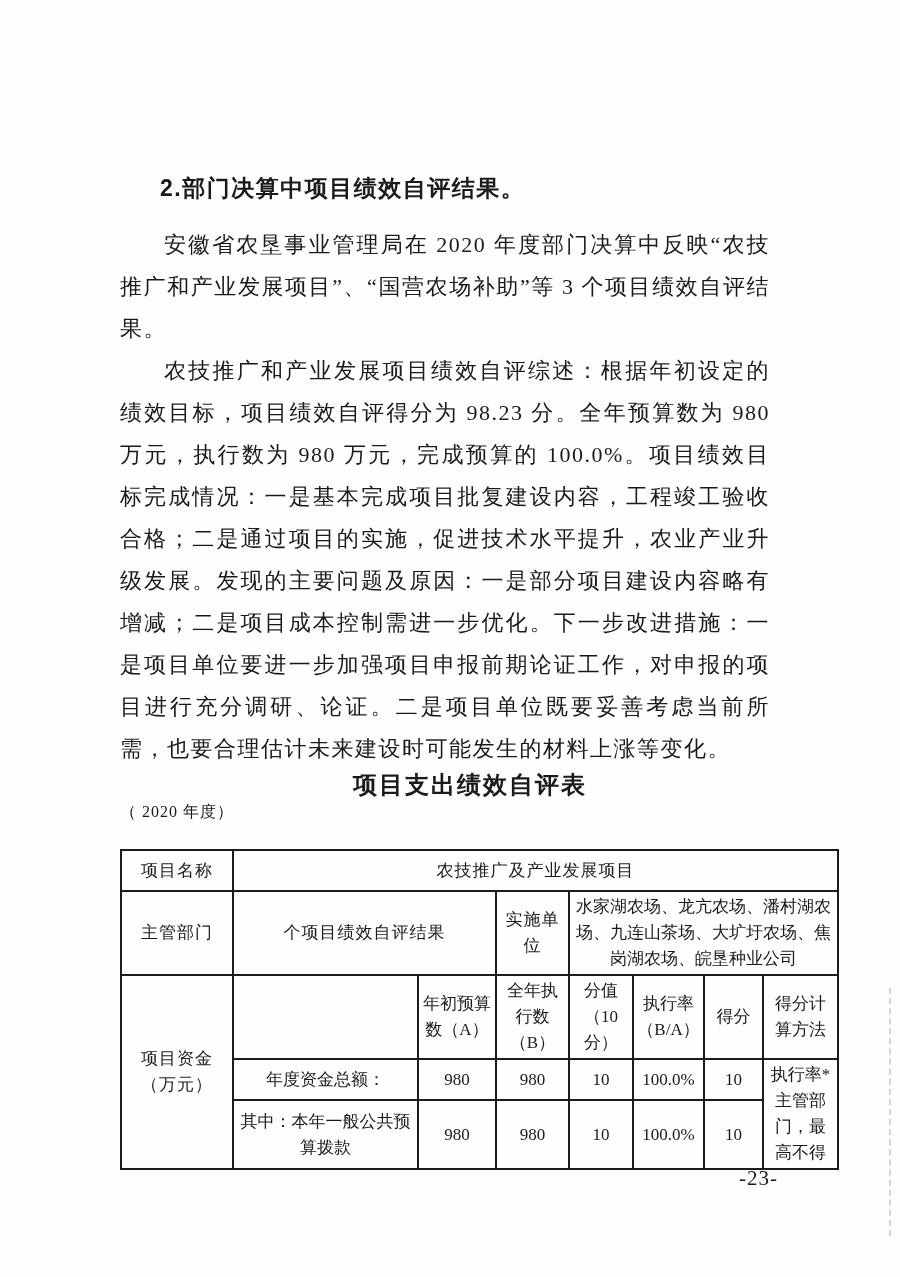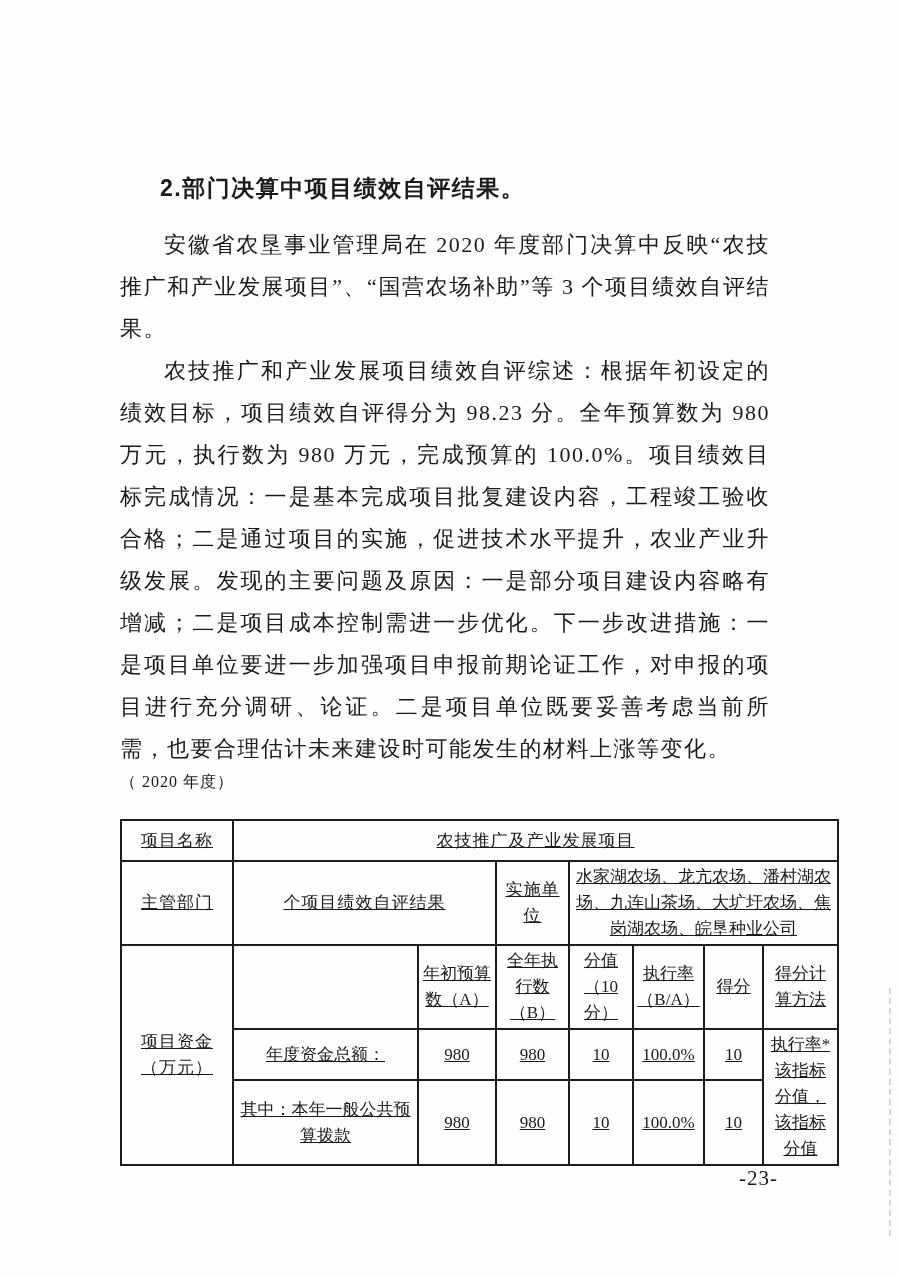--- a/index.html
+++ b/index.html
@@ -54,21 +54,20 @@
     table-layout: fixed;
   }
   table.self-eval td {
     border: 2px solid #1c1c1c;
     text-align: center;
     vertical-align: middle;
     font-size: 17px;
     line-height: 26px;
     padding: 2px 3px;
     overflow: hidden;
-    text-decoration: underline;
   }
   td.big-label { font-size: 18px; letter-spacing: 1px; }
   td.pre-wrap { white-space: pre-line; }
   td.farms { font-size: 16.5px; line-height: 27px; padding: 2px 5px; }
   tr.r1 { height: 41px; }
   tr.r2 { height: 81px; }
   tr.r3 { height: 57px; }
   tr.r4 { height: 35px; }
   tr.r5 { height: 45px; }
 
@@ -93,20 +92,21 @@
 <body>
 
 <div class="page">
   <div class="content">
 
     <div class="section-heading">2.部门决算中项目绩效自评结果。</div>
 
     <p class="body-para">安徽省农垦事业管理局在 2020 年度部门决算中反映“农技推广和产业发展项目”、“国营农场补助”等 3 个项目绩效自评结果。</p>
     <p class="body-para">农技推广和产业发展项目绩效自评综述：根据年初设定的绩效目标，项目绩效自评得分为 98.23 分。全年预算数为 980 万元，执行数为 980 万元，完成预算的 100.0%。项目绩效目标完成情况：一是基本完成项目批复建设内容，工程竣工验收合格；二是通过项目的实施，促进技术水平提升，农业产业升级发展。发现的主要问题及原因：一是部分项目建设内容略有增减；二是项目成本控制需进一步优化。下一步改进措施：一是项目单位要进一步加强项目申报前期论证工作，对申报的项目进行充分调研、论证。二是项目单位既要妥善考虑当前所需，也要合理估计未来建设时可能发生的材料上涨等变化。</p>
 
+    <div class="table-title">项目支出绩效自评表</div>
     <div class="table-subtitle">（ 2020 年度）</div>
 
     <table class="self-eval">
       <colgroup>
         <col style="width:112px">
         <col style="width:185px">
         <col style="width:78px">
         <col style="width:73px">
         <col style="width:64px">
         <col style="width:71px">
@@ -135,21 +135,21 @@
           <td>得分</td>
           <td>得分计算方法</td>
         </tr>
         <tr class="r4">
           <td>年度资金总额：</td>
           <td>980</td>
           <td>980</td>
           <td>10</td>
           <td>100.0%</td>
           <td>10</td>
-          <td rowspan="2">执行率*该指标分值，该指标分值</td>
+          <td rowspan="2">执行率*主管部门，最高不得</td>
         </tr>
         <tr class="r5">
           <td>其中：本年一般公共预算拨款</td>
           <td>980</td>
           <td>980</td>
           <td>10</td>
           <td>100.0%</td>
           <td>10</td>
         </tr>
       </tbody>

